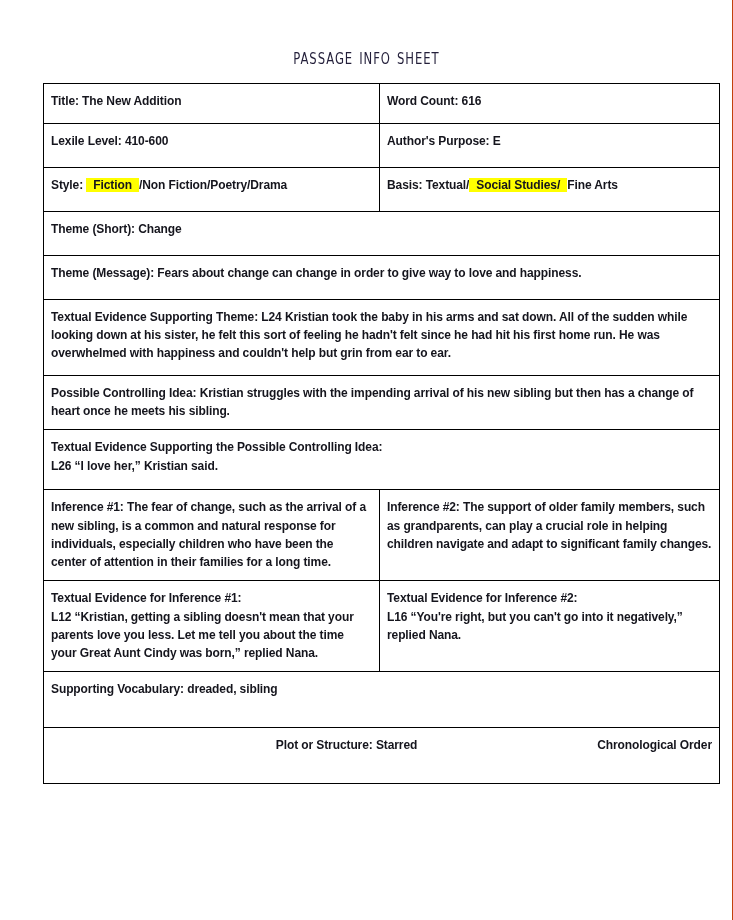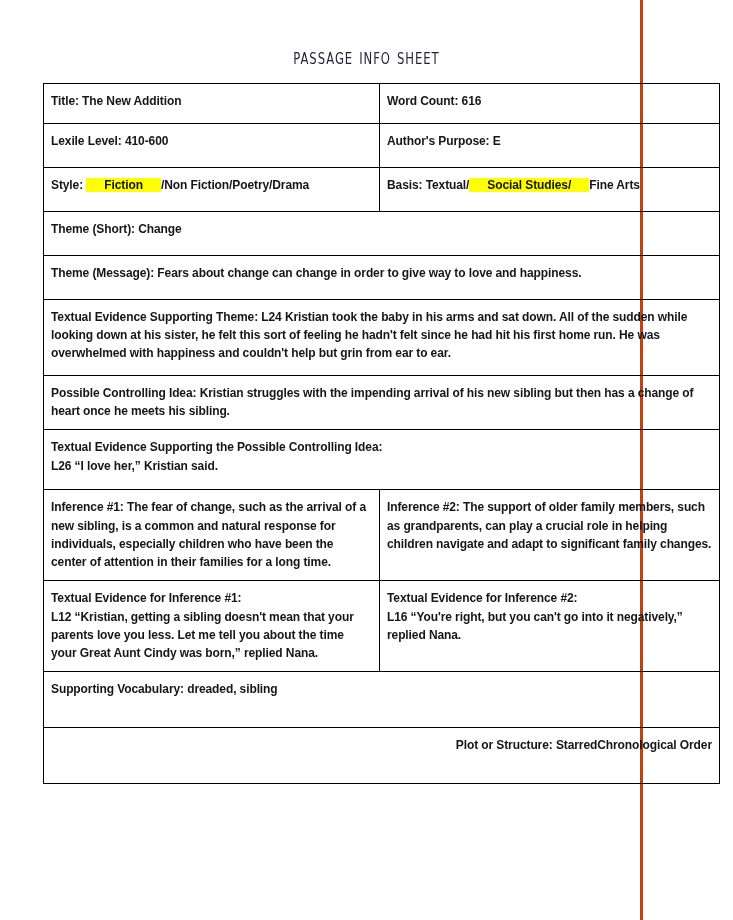--- a/index.html
+++ b/index.html
@@ -12,25 +12,25 @@
     background: #ffffff;
     font-family: "Liberation Sans", sans-serif;
     color: #1a1a1a;
     overflow: hidden;
     position: relative;
   }
   .page {
     position: absolute;
     left: 0;
     top: 0;
-    width: 643px;
+    width: 733px;
     height: 920px;
     background: #ffffff;
     box-sizing: border-box;
-    border-right: 3px solid #c2410c;
+    border-right: 1px solid #c2410c;
   }
   .sheet-title {
     position: absolute;
     left: 0;
     top: 45px;
     width: 733px;
     text-align: center;
     font-family: "DejaVu Sans Condensed", "Liberation Sans Narrow", "Liberation Sans", sans-serif;
     font-size: 21px;
     font-weight: 400;
@@ -72,29 +72,30 @@
   .r-te      td { height: 58px; }
   .r-pci     td { height: 36px; }
   .r-tepci   td { height: 42px; }
   .r-inf     td { height: 72px; }
   .r-teinf   td { height: 72px; }
   .r-vocab   td { height: 38px; }
   .r-plot    td { height: 38px; }
 
   .hl {
     background: #ffff00;
-    padding: 0 18px;
+    padding: 0 7px;
   }
   .plot-row-inner {
     display: flex;
     justify-content: flex-end;
     align-items: flex-start;
   }
   .plot-left { flex: 0 0 auto; }
   .plot-right {
+    margin-left: 180px;
   }
   .nowrap-line { display: block; }
 </style>
 </head>
 <body>
 
 <div class="page">
 
   <div class="sheet-title">Passage Info Sheet</div>
 

